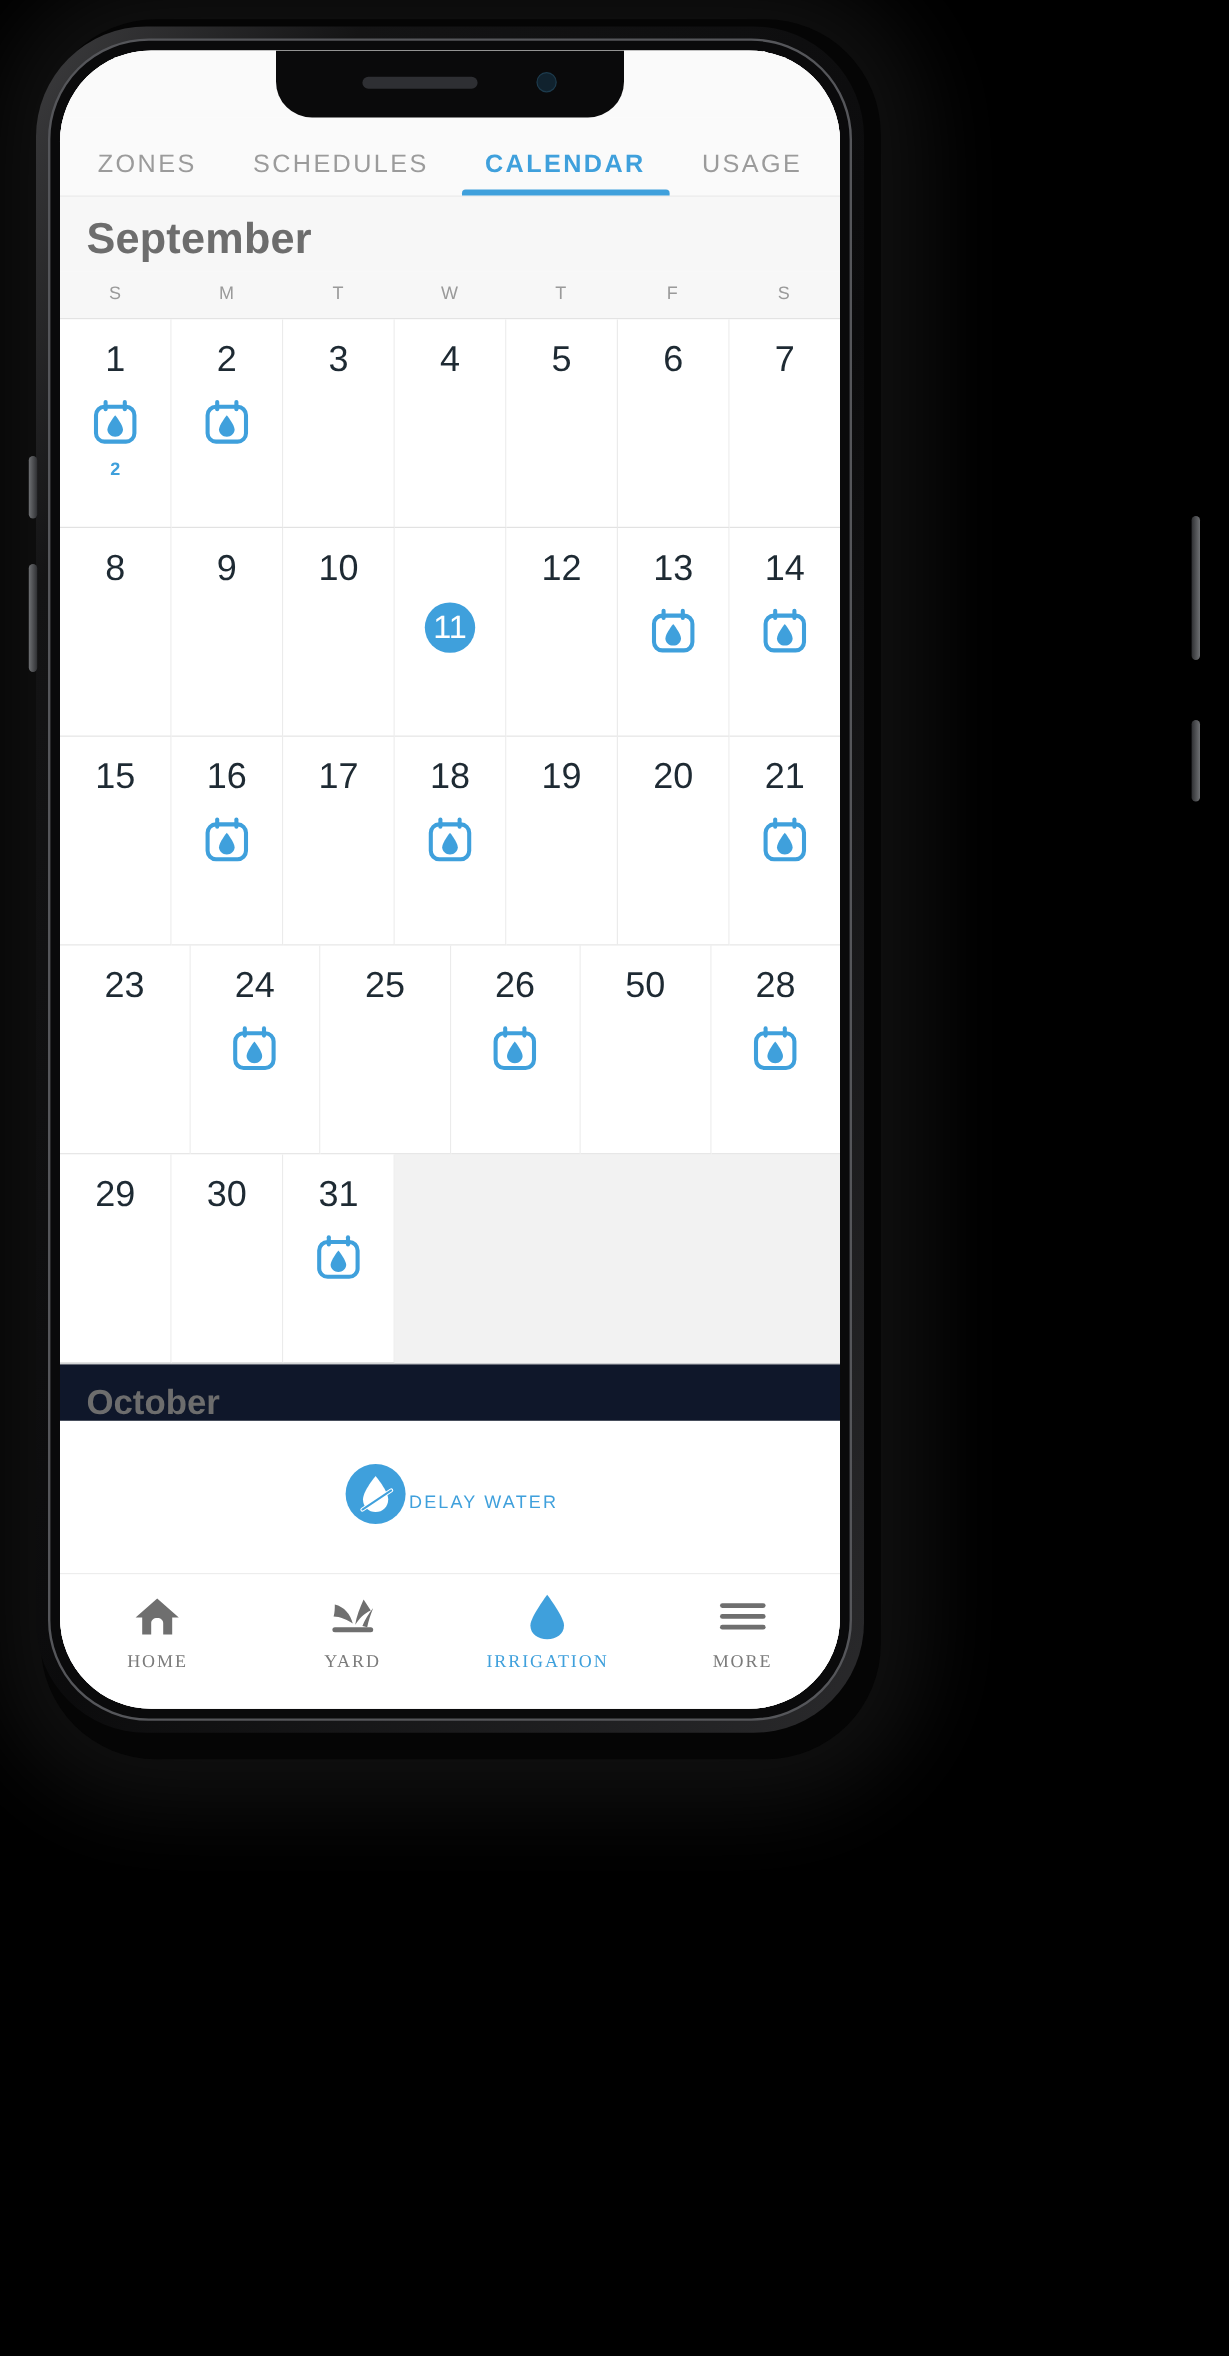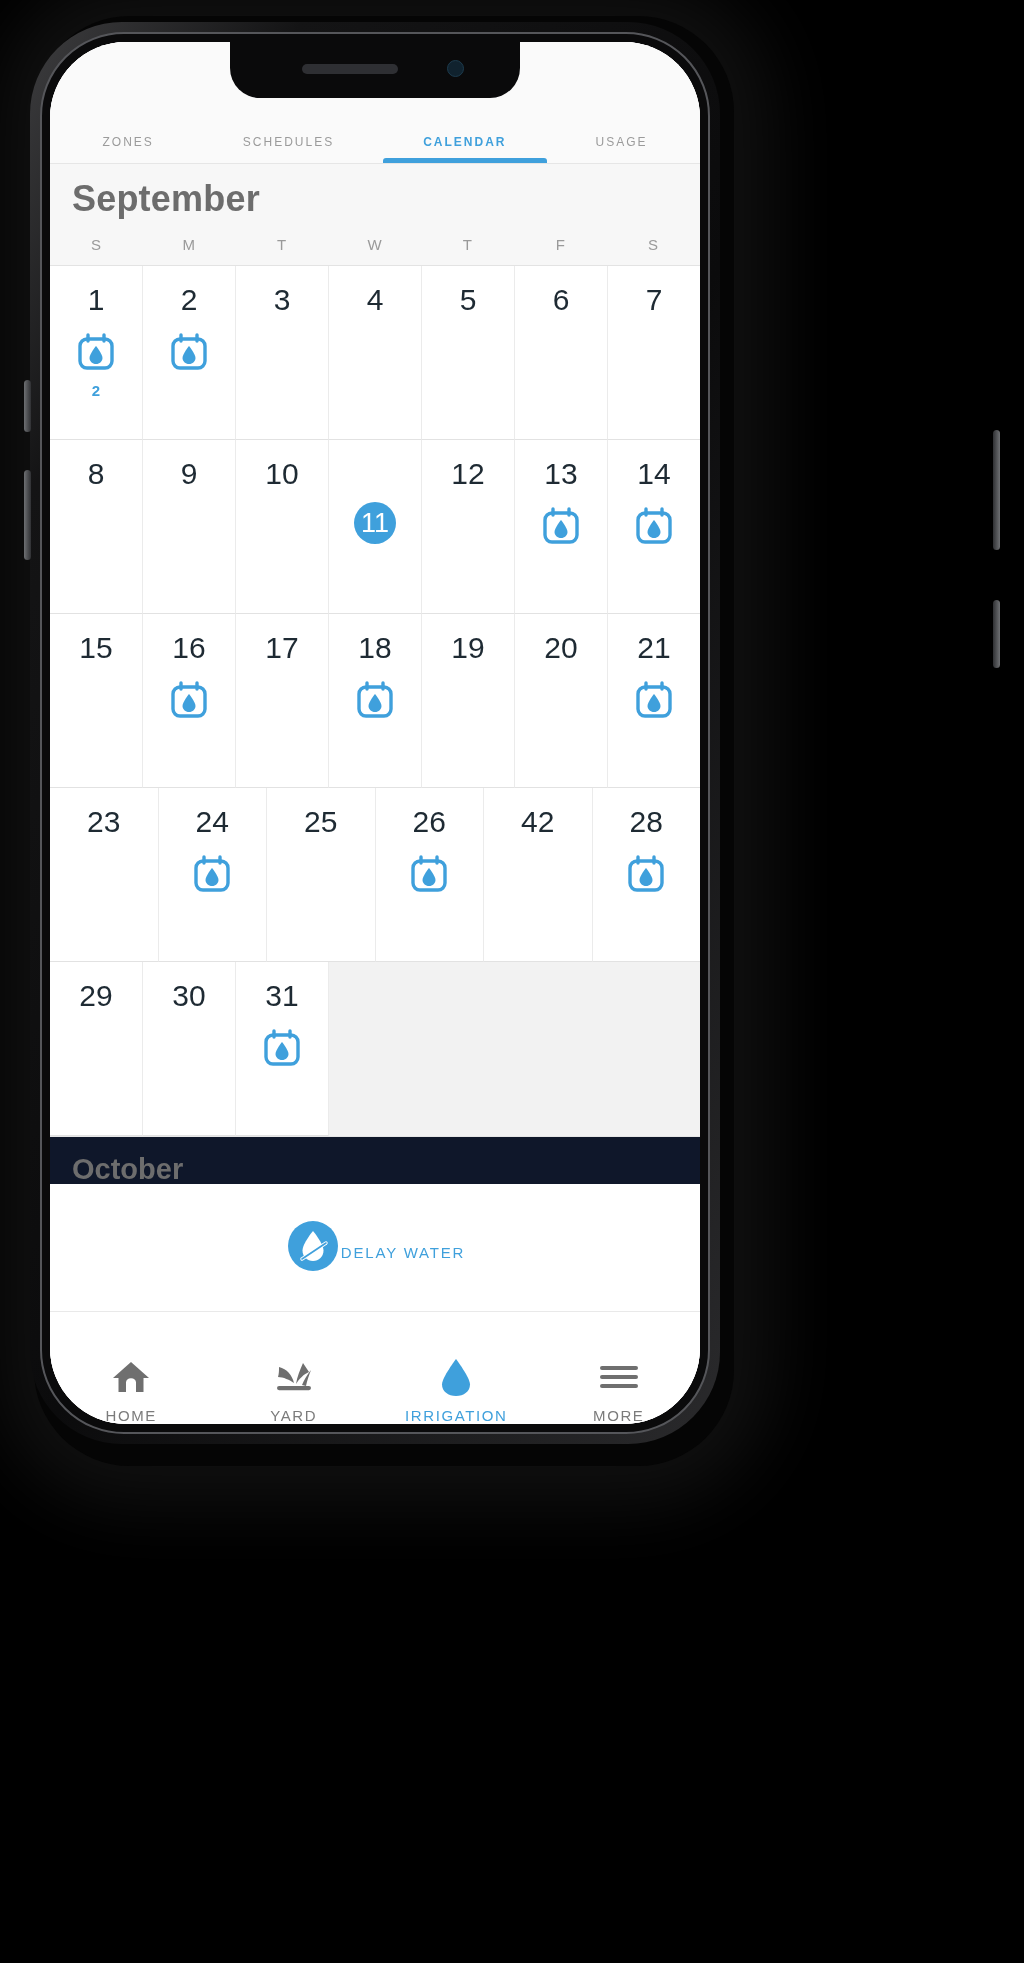--- a/index.html
+++ b/index.html
@@ -98,21 +98,21 @@
     height: 66px;
     background: #fafafa;
     display: flex;
     align-items: flex-end;
     border-bottom: 1px solid #e6e6e6;
     padding: 0 8px;
   }
   .tab {
     flex: 1 1 auto;
     text-align: center;
-    font-size: 12px;
+    font-size: 21px;
     letter-spacing: 2.0px;
     color: #9b9b9b;
     font-weight: 400;
     padding-bottom: 14px;
     position: relative;
     white-space: nowrap;
   }
   .tab.active { color: #3FA0DC; font-weight: 700; }
   .tab.active::after {
     content: "";
@@ -195,22 +195,23 @@
     margin-top: 9px;
     font-size: 15px; letter-spacing: 1.8px;
     color: #3FA0DC; font-weight: 500;
   }
 
   .bottomnav {
     flex: 0 0 auto;
     height: 112px;
     background: #ffffff;
     display: flex;
-    align-items: flex-end;
+    align-items: flex-start;
     padding-top: 16px;
+    font-family: Liberation Serif, serif;
   }
   .navitem {
     flex: 1 1 0;
     display: flex; flex-direction: column;
     align-items: center; gap: 11px;
   }
   .navitem .nlabel {
     font-size: 15px; letter-spacing: 1.6px; color: #7b7b7b;
   }
   .navitem.active .nlabel { color: #3FA0DC; }
@@ -403,21 +404,21 @@
               <div class="daycell">
                 <div class="daynum">26</div>
                 <span class="evicon"><svg width="44" height="44" viewBox="0 0 44 44">
                     <rect x="6" y="9" width="32" height="29" rx="7" ry="7" fill="none" stroke="#3FA0DC" stroke-width="3.4"></rect>
                     <path d="M14 11 L14 5" stroke="#3FA0DC" stroke-width="3.4" stroke-linecap="round"></path>
                     <path d="M30 11 L30 5" stroke="#3FA0DC" stroke-width="3.4" stroke-linecap="round"></path>
                     <path d="M22 16 C22 16 15.5 24 15.5 28 C15.5 31.3 18.4 34 22 34 C25.6 34 28.5 31.3 28.5 28 C28.5 24 22 16 22 16 Z" fill="#3FA0DC"></path>
                   </svg></span>
               </div>
               <div class="daycell">
-                <div class="daynum">42</div>
+                <div class="daynum">50</div>
               </div>
               <div class="daycell">
                 <div class="daynum">28</div>
                 <span class="evicon"><svg width="44" height="44" viewBox="0 0 44 44">
                     <rect x="6" y="9" width="32" height="29" rx="7" ry="7" fill="none" stroke="#3FA0DC" stroke-width="3.4"></rect>
                     <path d="M14 11 L14 5" stroke="#3FA0DC" stroke-width="3.4" stroke-linecap="round"></path>
                     <path d="M30 11 L30 5" stroke="#3FA0DC" stroke-width="3.4" stroke-linecap="round"></path>
                     <path d="M22 16 C22 16 15.5 24 15.5 28 C15.5 31.3 18.4 34 22 34 C25.6 34 28.5 31.3 28.5 28 C28.5 24 22 16 22 16 Z" fill="#3FA0DC"></path>
                   </svg></span>
               </div>

